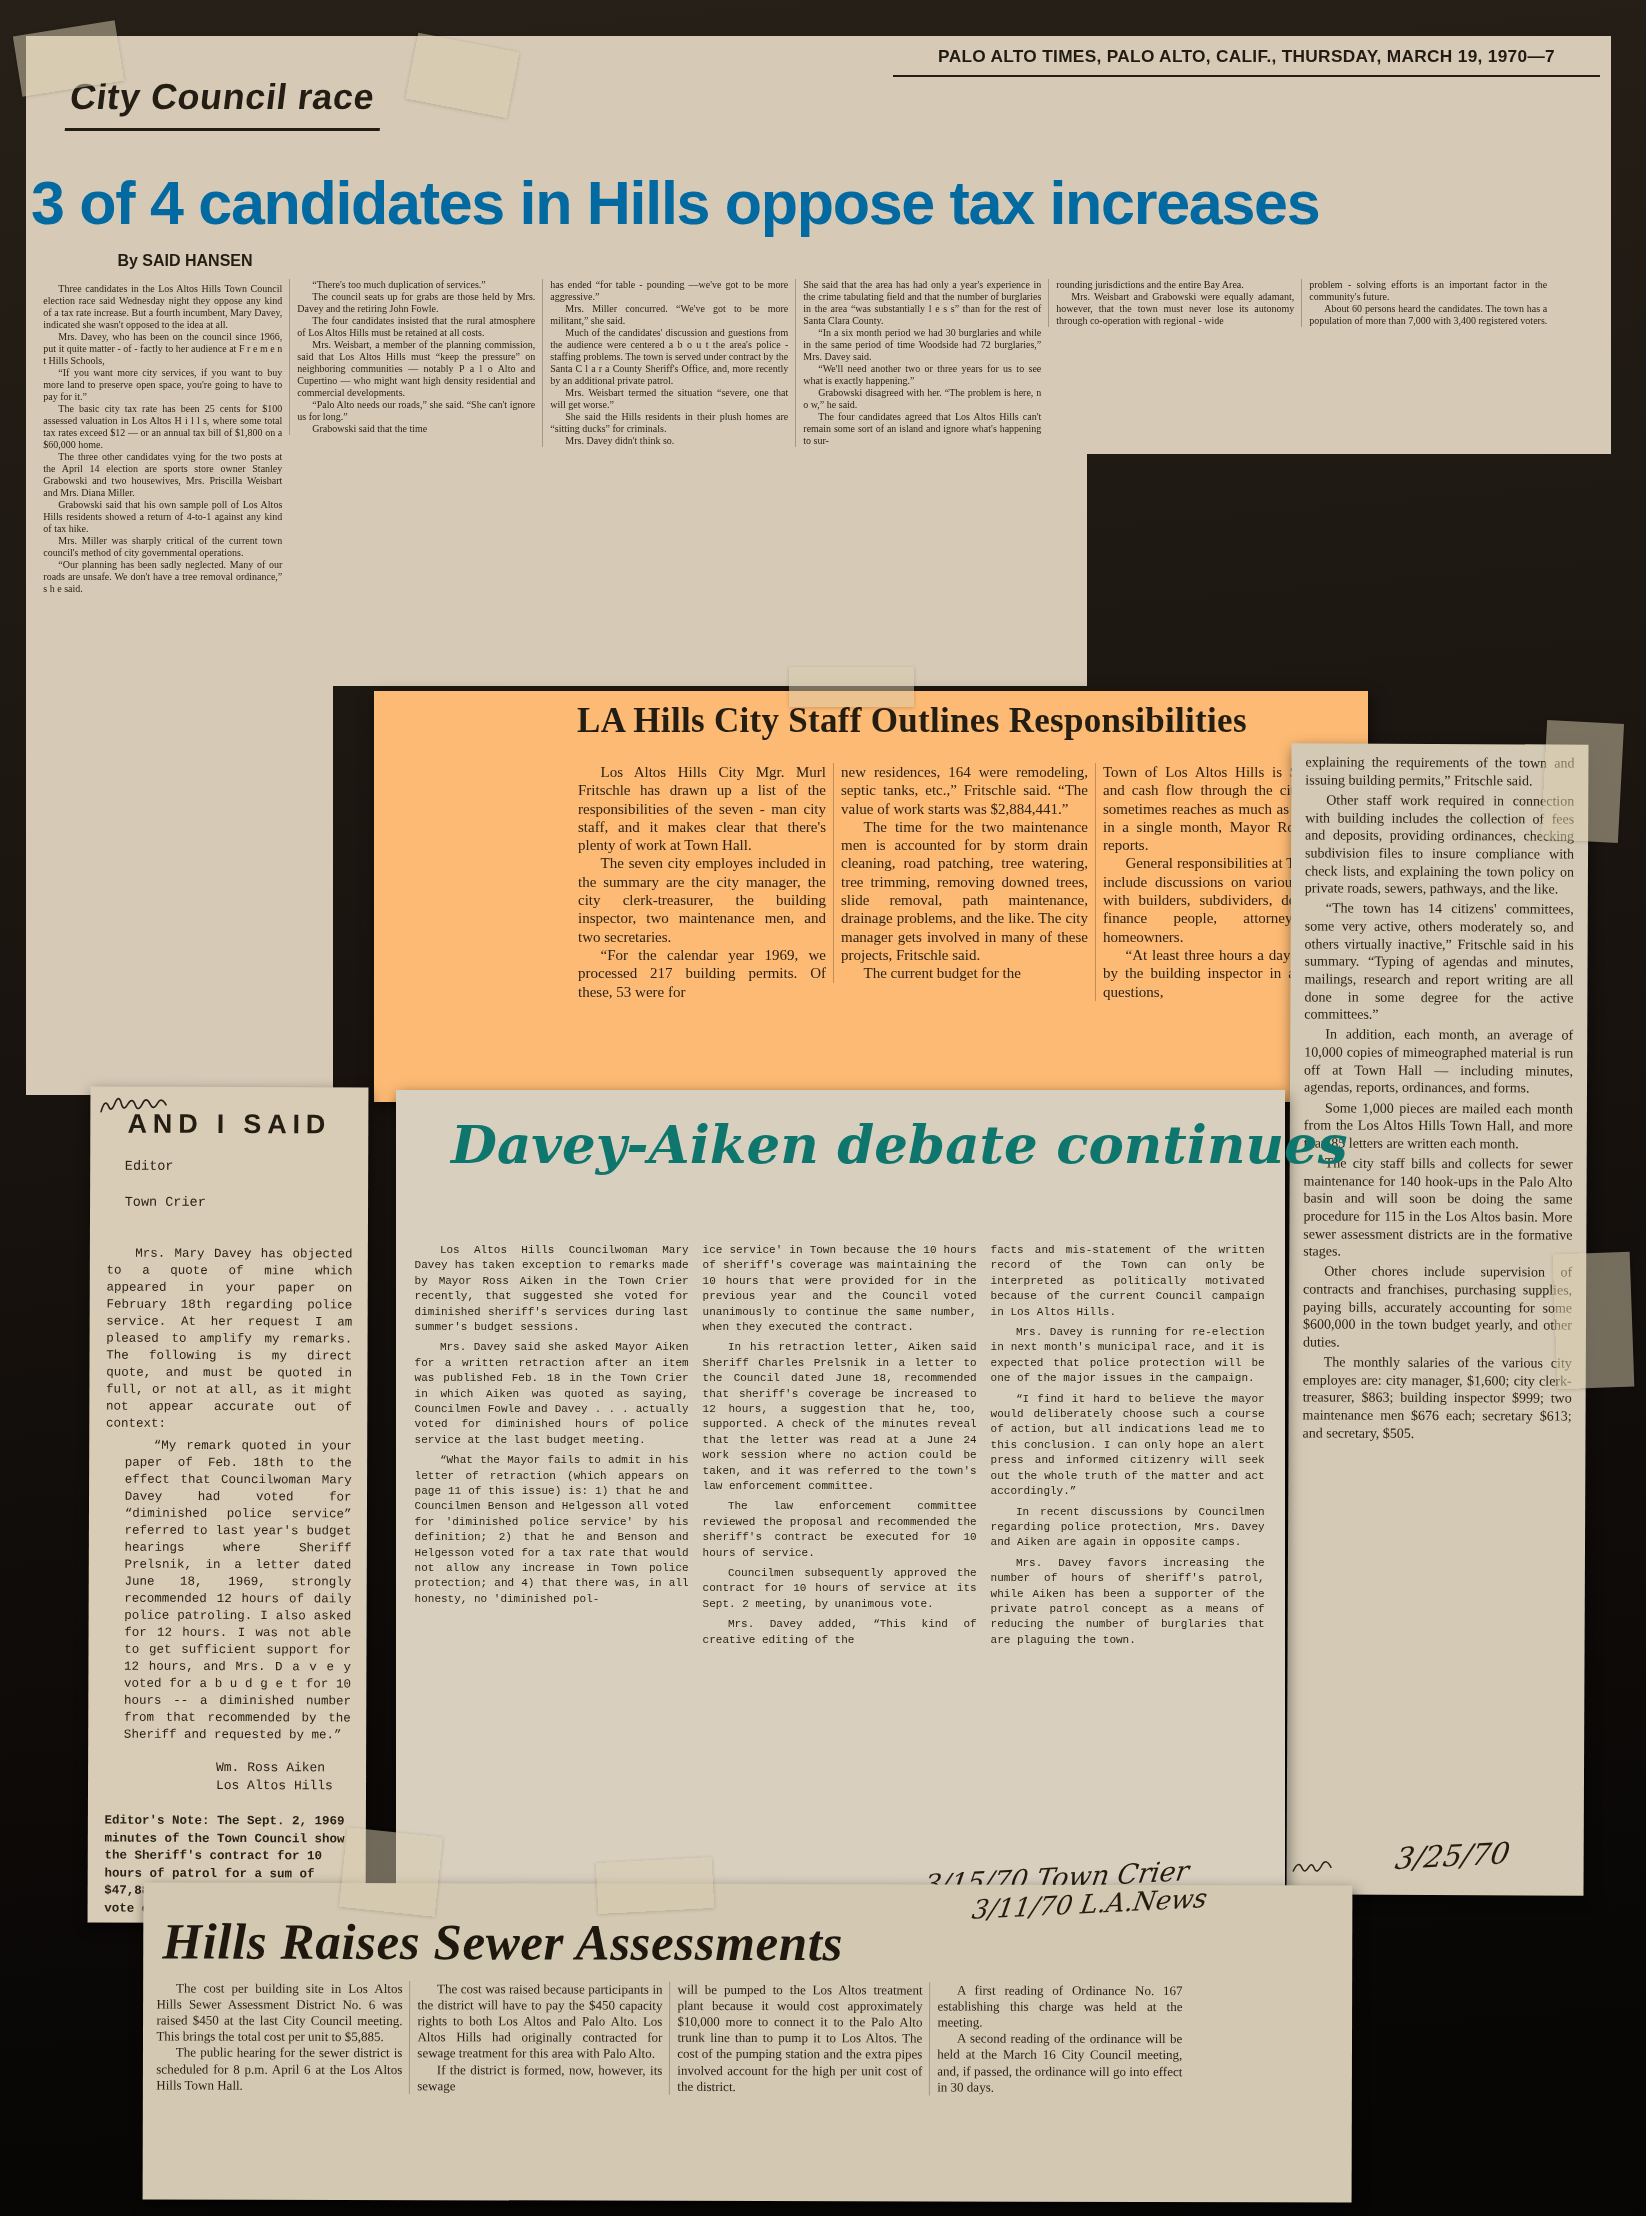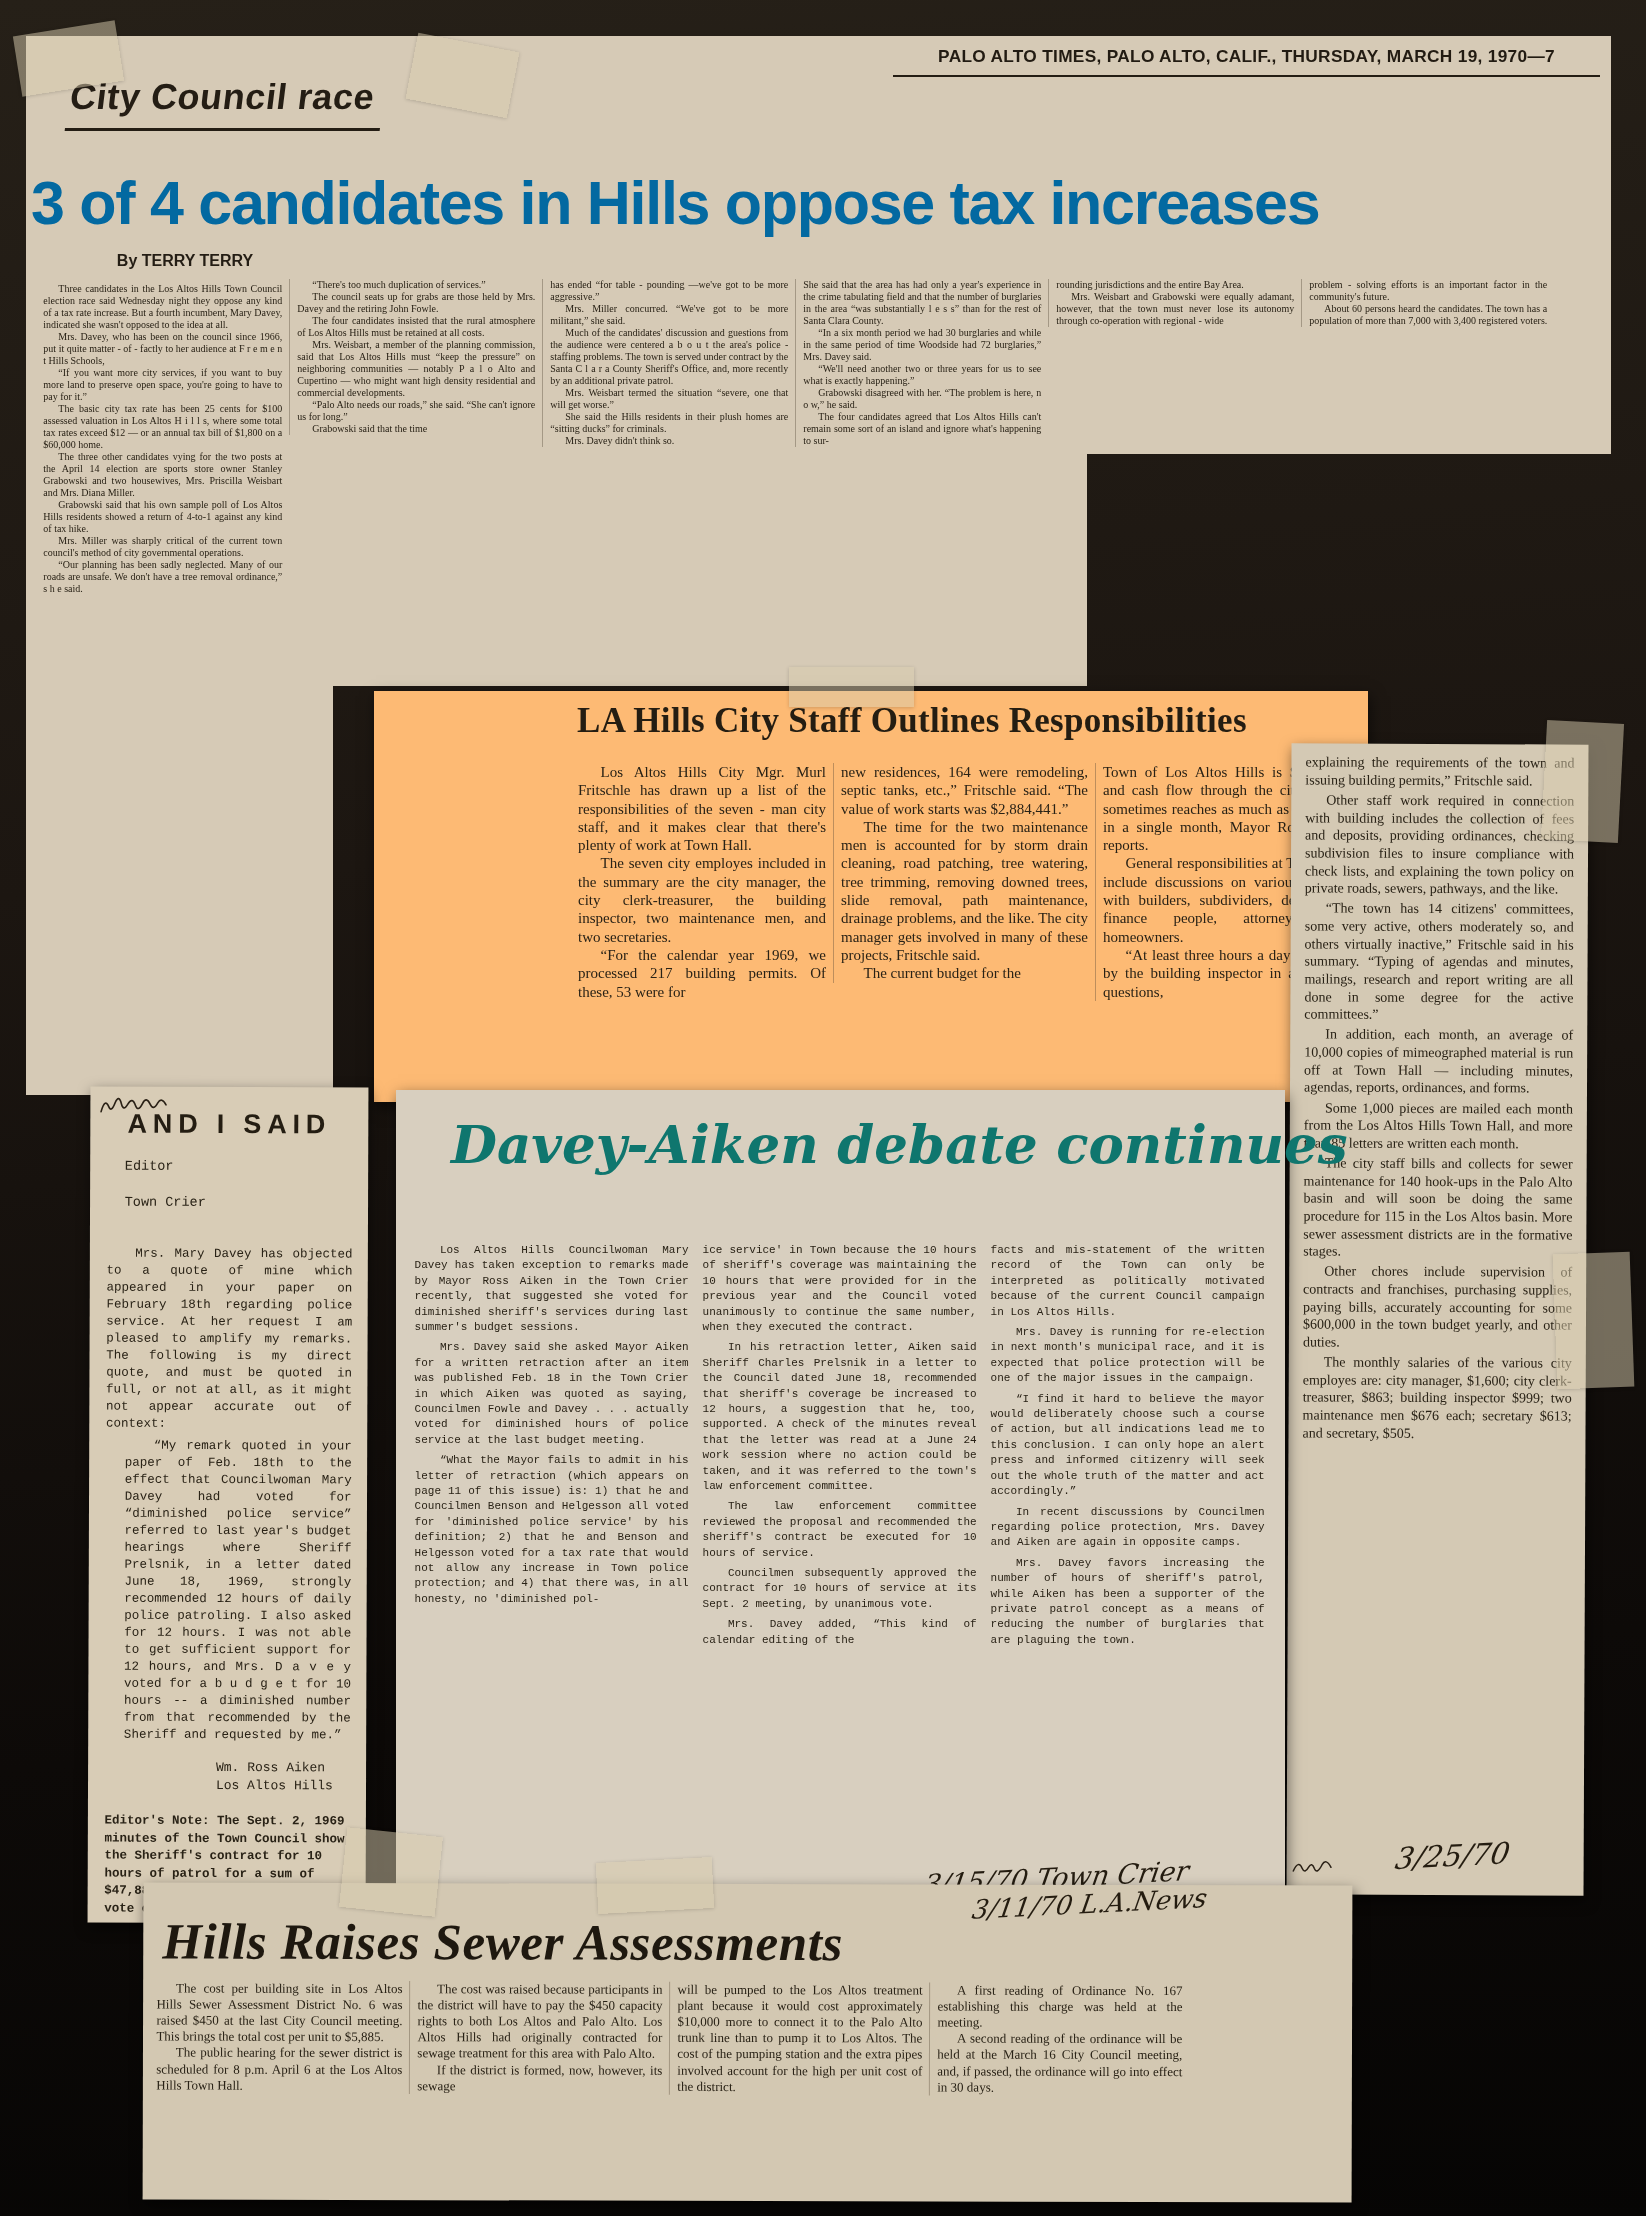--- a/index.html
+++ b/index.html
@@ -81,21 +81,21 @@
 
   svg.scribble{position:absolute;}
 </style>
 </head>
 <body>
 
 <div id="top-clip" class="clip paper-grain news">
   <div id="masthead">PALO ALTO TIMES, PALO ALTO, CALIF., THURSDAY, MARCH 19, 1970—7</div>
   <div id="kicker">City Council race</div>
   <div id="headline1">3 of 4 candidates in Hills oppose tax increases</div>
-  <div id="byline">By TERRY TERRY</div>
+  <div id="byline">By SAID HANSEN</div>
   <div id="tax-cols" class="colrow">
     <div class="col">
         <p>Three candidates in the Los Altos Hills Town Council election race said Wednesday night they oppose any kind of a tax rate increase. But a fourth incumbent, Mary Davey, indicated she wasn't opposed to the idea at all.</p>
         <p>Mrs. Davey, who has been on the council since 1966, put it quite matter - of - factly to her audience at F r e m e n t Hills Schools,</p>
         <p>“If you want more city services, if you want to buy more land to preserve open space, you're going to have to pay for it.”</p>
         <p>The basic city tax rate has been 25 cents for $100 assessed valuation in Los Altos H i l l s, where some total tax rates exceed $12 — or an annual tax bill of $1,800 on a $60,000 home.</p>
         <p>The three other candidates vying for the two posts at the April 14 election are sports store owner Stanley Grabowski and two housewives, Mrs. Priscilla Weisbart and Mrs. Diana Miller.</p>
         <p>Grabowski said that his own sample poll of Los Altos Hills residents showed a return of 4-to-1 against any kind of tax hike.</p>
         <p>Mrs. Miller was sharply critical of the current town council's method of city governmental operations.</p>
         <p>“Our planning has been sadly neglected. Many of our roads are unsafe. We don't have a tree removal ordinance,” s h e said.</p>
@@ -198,21 +198,21 @@
     <div class="col">
         <p>Los Altos Hills Councilwoman Mary Davey has taken exception to remarks made by Mayor Ross Aiken in the Town Crier recently, that suggested she voted for diminished sheriff's services during last summer's budget sessions.</p>
         <p>Mrs. Davey said she asked Mayor Aiken for a written retraction after an item was published Feb. 18 in the Town Crier in which Aiken was quoted as saying, Councilmen Fowle and Davey . . . actually voted for diminished hours of police service at the last budget meeting.</p>
         <p>“What the Mayor fails to admit in his letter of retraction (which appears on page 11 of this issue) is: 1) that he and Councilmen Benson and Helgesson all voted for 'diminished police service' by his definition; 2) that he and Benson and Helgesson voted for a tax rate that would not allow any increase in Town police protection; and 4) that there was, in all honesty, no 'diminished pol-</p>
       </div>
     <div class="col">
         <p class="cont">ice service' in Town because the 10 hours of sheriff's coverage was maintaining the 10 hours that were provided for in the previous year and the Council voted unanimously to continue the same number, when they executed the contract.</p>
         <p>In his retraction letter, Aiken said Sheriff Charles Prelsnik in a letter to the Council dated June 18, recommended that sheriff's coverage be increased to 12 hours, a suggestion that he, too, supported. A check of the minutes reveal that the letter was read at a June 24 work session where no action could be taken, and it was referred to the town's law enforcement committee.</p>
         <p>The law enforcement committee reviewed the proposal and recommended the sheriff's contract be executed for 10 hours of service.</p>
         <p>Councilmen subsequently approved the contract for 10 hours of service at its Sept. 2 meeting, by unanimous vote.</p>
-        <p>Mrs. Davey added, “This kind of calendar editing of the</p>
+        <p>Mrs. Davey added, “This kind of creative editing of the</p>
       </div>
     <div class="col">
         <p class="cont">facts and mis-statement of the written record of the Town can only be interpreted as politically motivated because of the current Council campaign in Los Altos Hills.</p>
         <p>Mrs. Davey is running for re-election in next month's municipal race, and it is expected that police protection will be one of the major issues in the campaign.</p>
         <p>“I find it hard to believe the mayor would deliberately choose such a course of action, but all indications lead me to this conclusion. I can only hope an alert press and informed citizenry will seek out the whole truth of the matter and act accordingly.”</p>
         <p>In recent discussions by Councilmen regarding police protection, Mrs. Davey and Aiken are again in opposite camps.</p>
         <p>Mrs. Davey favors increasing the number of hours of sheriff's patrol, while Aiken has been a supporter of the private patrol concept as a means of reducing the number of burglaries that are plaguing the town.</p>
       </div>
   </div>
   <div class="hand" style="left:528px;bottom:11.6px;font-size:27px;">3/15/70 Town Crier</div>

